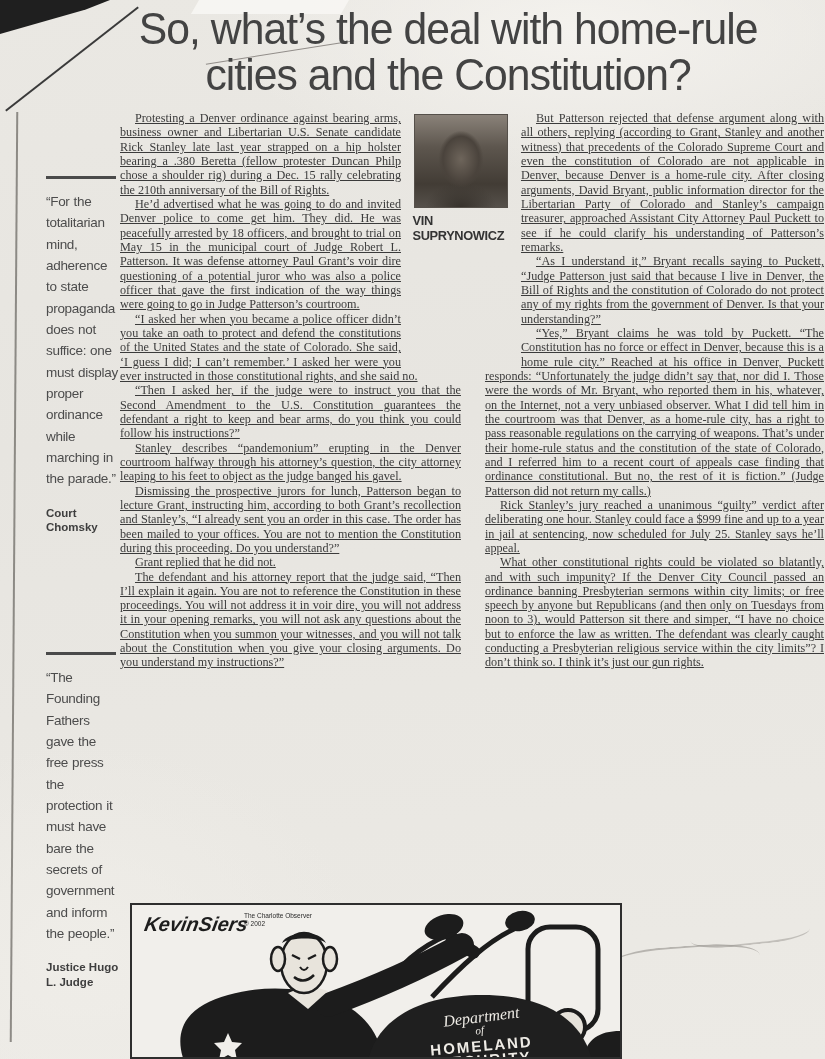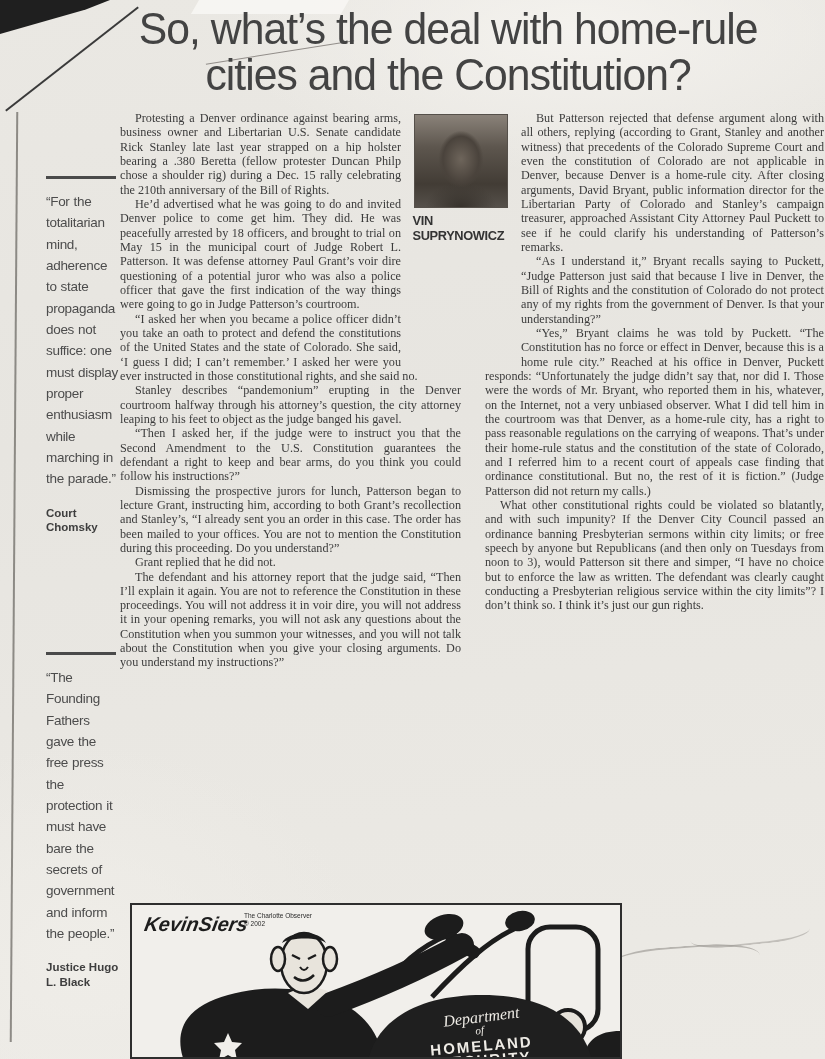--- a/index.html
+++ b/index.html
@@ -69,21 +69,21 @@
   .pullquote .pq-text{
     font-size:13.5px;line-height:1.58;letter-spacing:-.3px;word-spacing:.5px;
   }
   .pullquote .pq-attr{
     margin-top:16px;font-size:11.5px;font-weight:700;line-height:1.25;color:#3e3e3e;
   }
 
   
   .columns{
     position:absolute;left:120px;top:111px;width:704px;height:792px;
-    display:flex;gap:24px;overflow:hidden;
+    display:flex;gap:24px;overflow:hidden;text-decoration:underline;
   }
   .col{width:346px;}
   .col2{width:344px;}
   .col p{
     margin:0;padding:0;
     font-size:12.2px;line-height:1.175;
     text-align:justify;text-indent:15px;
   }
   .col p.no-indent{text-indent:0;}
   .cutout-r{float:right;width:60px;height:246px;}
@@ -130,47 +130,48 @@
 <div class="scratch-right"></div>
 <div class="scratch-right2"></div>
 
 <div class="headline">
   <div>So, what’s the deal with home-rule</div>
   <div>cities and the Constitution?</div>
 </div>
 
 <div class="pullquote pq1">
   <div class="rule"></div>
-  <div class="pq-text">“For the totalitarian mind, adherence to state propaganda does not suffice: one must display proper enthusiasm while marching in the parade.”</div>
+  <div class="pq-text">“For the totalitarian mind, adherence to state propaganda does not suffice: one must display proper ordinance while marching in the parade.”</div>
   <div class="pq-attr">Court Chomsky</div>
 </div>
 
 <div class="pullquote pq2">
   <div class="rule"></div>
   <div class="pq-text">“The Founding Fathers gave the free press the protection it must have bare the secrets of government and inform the people.”</div>
-  <div class="pq-attr">Justice Hugo L. Black</div>
+  <div class="pq-attr">Justice Hugo L. Judge</div>
 </div>
 
 <div class="columns">
   <div class="col col1">
     <div class="cutout-r"></div>
     <p>Protesting a Denver ordinance against bearing arms, business owner and Libertarian U.S. Senate candidate Rick Stanley late last year strapped on a hip holster bearing a .380 Beretta (fellow protester Duncan Philp chose a shoulder rig) during a Dec. 15 rally celebrating the 210th anniversary of the Bill of Rights.</p>
     <p>He’d advertised what he was going to do and invited Denver police to come get him. They did. He was peacefully arrested by 18 officers, and brought to trial on May 15 in the municipal court of Judge Robert L. Patterson. It was defense attorney Paul Grant’s voir dire questioning of a potential juror who was also a police officer that gave the first indication of the way things were going to go in Judge Patterson’s courtroom.</p>
     <p>“I asked her when you became a police officer didn’t you take an oath to protect and defend the constitutions of the United States and the state of Colorado. She said, ‘I guess I did; I can’t remember.’ I asked her were you ever instructed in those constitutional rights, and she said no.</p>
+    <p>“Then I asked her, if the judge were to instruct you that the Second Amendment to the U.S. Constitution guarantees the defendant a right to keep and bear arms, do you think you could follow his instructions?”</p>
     <p>Stanley describes “pandemonium” erupting in the Denver courtroom halfway through his attorney’s question, the city attorney leaping to his feet to object as the judge banged his gavel.</p>
-    <p>“Then I asked her, if the judge were to instruct you that the Second Amendment to the U.S. Constitution guarantees the defendant a right to keep and bear arms, do you think you could follow his instructions?”</p>
     <p>Dismissing the prospective jurors for lunch, Patterson began to lecture Grant, instructing him, according to both Grant’s recollection and Stanley’s, “I already sent you an order in this case. The order has been mailed to your offices. You are not to mention the Constitution during this proceeding. Do you understand?”</p>
     <p>Grant replied that he did not.</p>
     <p>The defendant and his attorney report that the judge said, “Then I’ll explain it again. You are not to reference the Constitution in these proceedings. You will not address it in voir dire, you will not address it in your opening remarks, you will not ask any questions about the Constitution when you summon your witnesses, and you will not talk about the Constitution when you give your closing arguments. Do you understand my instructions?”</p>
   </div>
   <div class="col col2">
     <div class="cutout-l"></div>
     <p>But Patterson rejected that defense argument along with all others, replying (according to Grant, Stanley and another witness) that precedents of the Colorado Supreme Court and even the constitution of Colorado are not applicable in Denver, because Denver is a home-rule city. After closing arguments, David Bryant, public information director for the Libertarian Party of Colorado and Stanley’s campaign treasurer, approached Assistant City Attorney Paul Puckett to see if he could clarify his understanding of Patterson’s remarks.</p>
     <p>“As I understand it,” Bryant recalls saying to Puckett, “Judge Patterson just said that because I live in Denver, the Bill of Rights and the constitution of Colorado do not protect any of my rights from the government of Denver. Is that your understanding?”</p>
     <p>“Yes,” Bryant claims he was told by Puckett. “The Constitution has no force or effect in Denver, because this is a home rule city.” Reached at his office in Denver, Puckett responds: “Unfortunately the judge didn’t say that, nor did I. Those were the words of Mr. Bryant, who reported them in his, whatever, on the Internet, not a very unbiased observer. What I did tell him in the courtroom was that Denver, as a home-rule city, has a right to pass reasonable regulations on the carrying of weapons. That’s under their home-rule status and the constitution of the state of Colorado, and I referred him to a recent court of appeals case finding that ordinance constitutional. But no, the rest of it is fiction.” (Judge Patterson did not return my calls.)</p>
+    <p>Rick Stanley’s jury reached a unanimous “guilty” verdict after deliberating one hour. Stanley could face a $999 fine and up to a year in jail at sentencing, now scheduled for July 25. Stanley says he’ll appeal.</p>
     <p>What other constitutional rights could be violated so blatantly, and with such impunity? If the Denver City Council passed an ordinance banning Presbyterian sermons within city limits; or free speech by anyone but Republicans (and then only on Tuesdays from noon to 3), would Patterson sit there and simper, “I have no choice but to enforce the law as written. The defendant was clearly caught conducting a Presbyterian religious service within the city limits”? I don’t think so. I think it’s just our gun rights.</p>
   </div>
 </div>
 
 <div class="photobox">
   <div class="headshot"></div>
   <div class="vin-name">
     <div>VIN</div>
     <div>SUPRYNOWICZ</div>
   </div>

